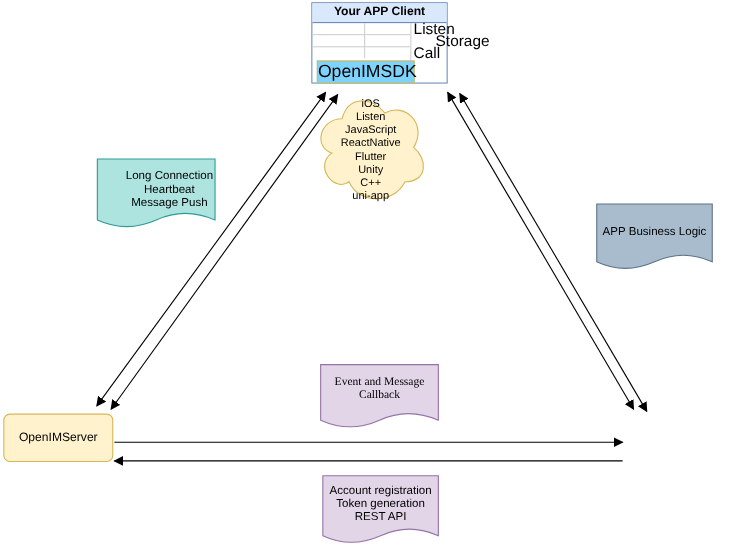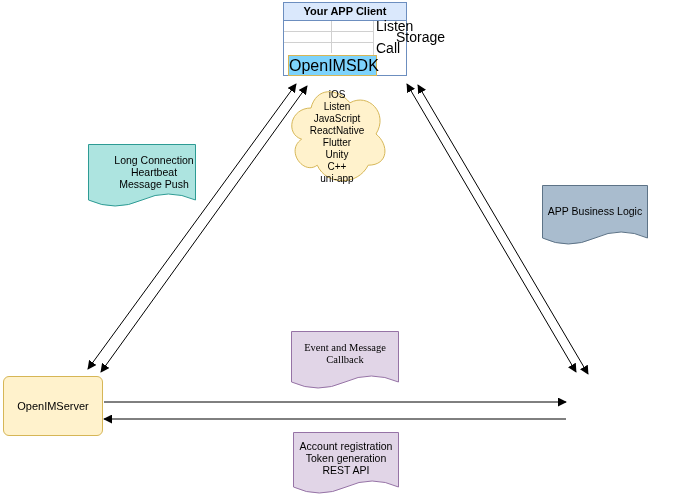--- a/index.html
+++ b/index.html
@@ -44,21 +44,21 @@
   .note-teal{left:88px;top:144px;width:108px;height:68px;padding-left:24px;}
   .note-gray{left:514px;top:185px;width:106px;height:64px;margin-left:28px;}
   .note-purple-mid{left:291px;top:331px;width:108px;height:62px;font-family:Liberation Serif, serif;}
   .note-purple-bot{left:293px;top:432px;width:106px;height:66px;}
   
   .node{
     border-radius:6px;box-sizing:border-box;text-align:center;
     font-size:11px;display:flex;align-items:center;justify-content:center;
   }
   .node-openim{
-    left:3px;top:376px;width:100px;height:60px;
+    left:3px;top:376px;width:100px;height:44px;
     background:#fff2cc;border:1px solid #d6b656;
   }
   .node-appserver{
     left:568px;top:378px;width:104px;height:48px;
     background:#dae8fc;border:1px solid #6c8ebf;
   }
 </style>
 </head>
 <body>
 

